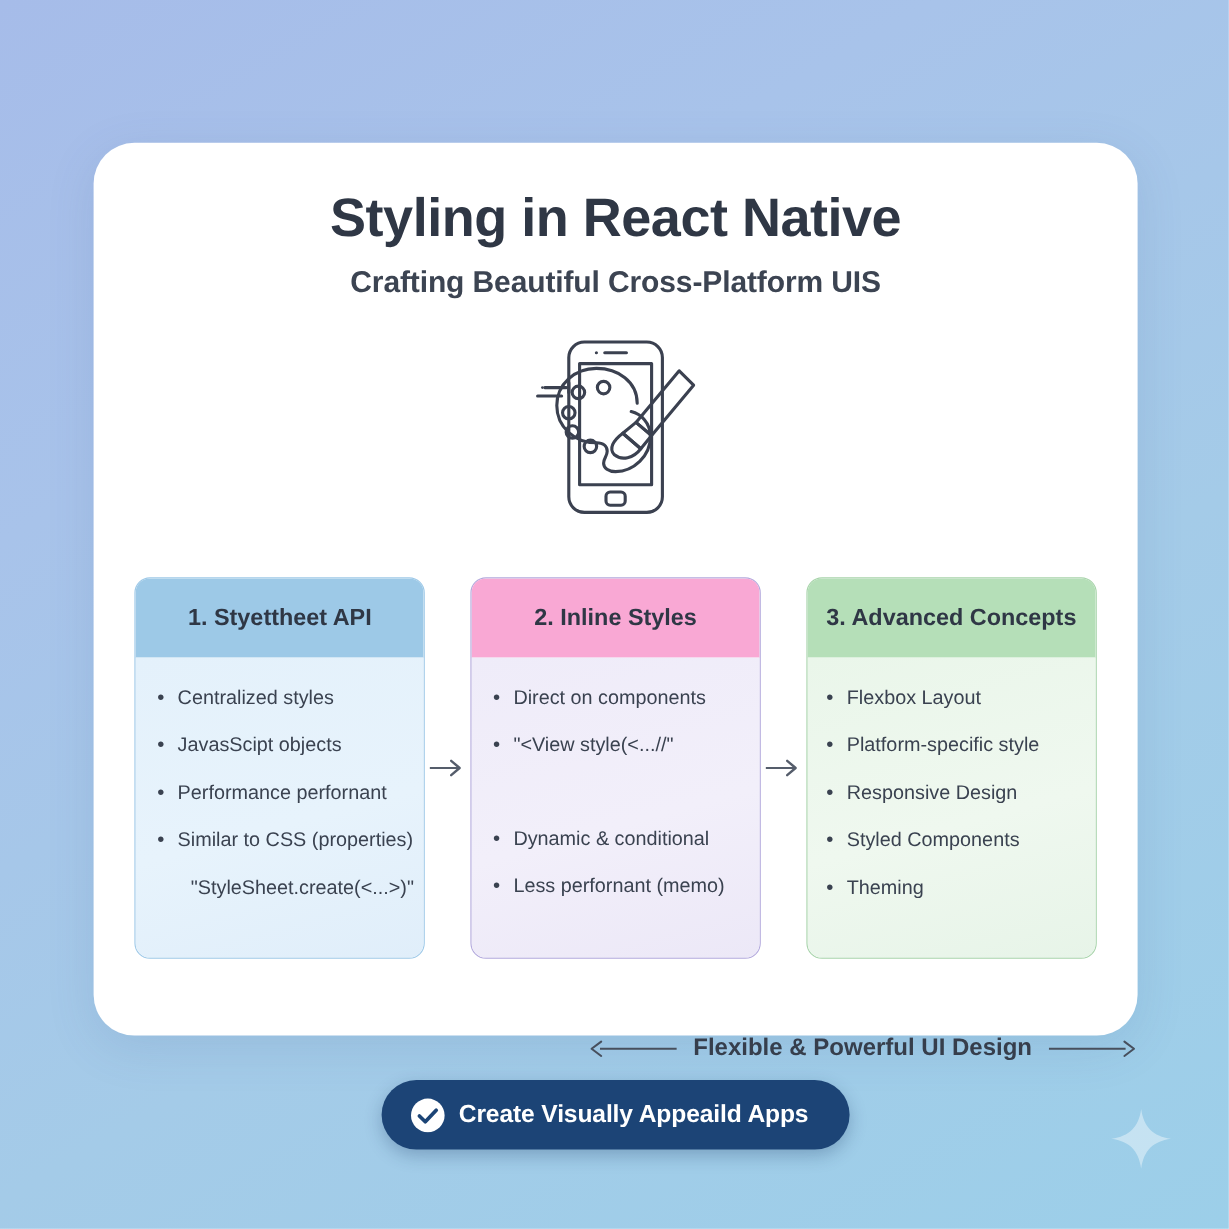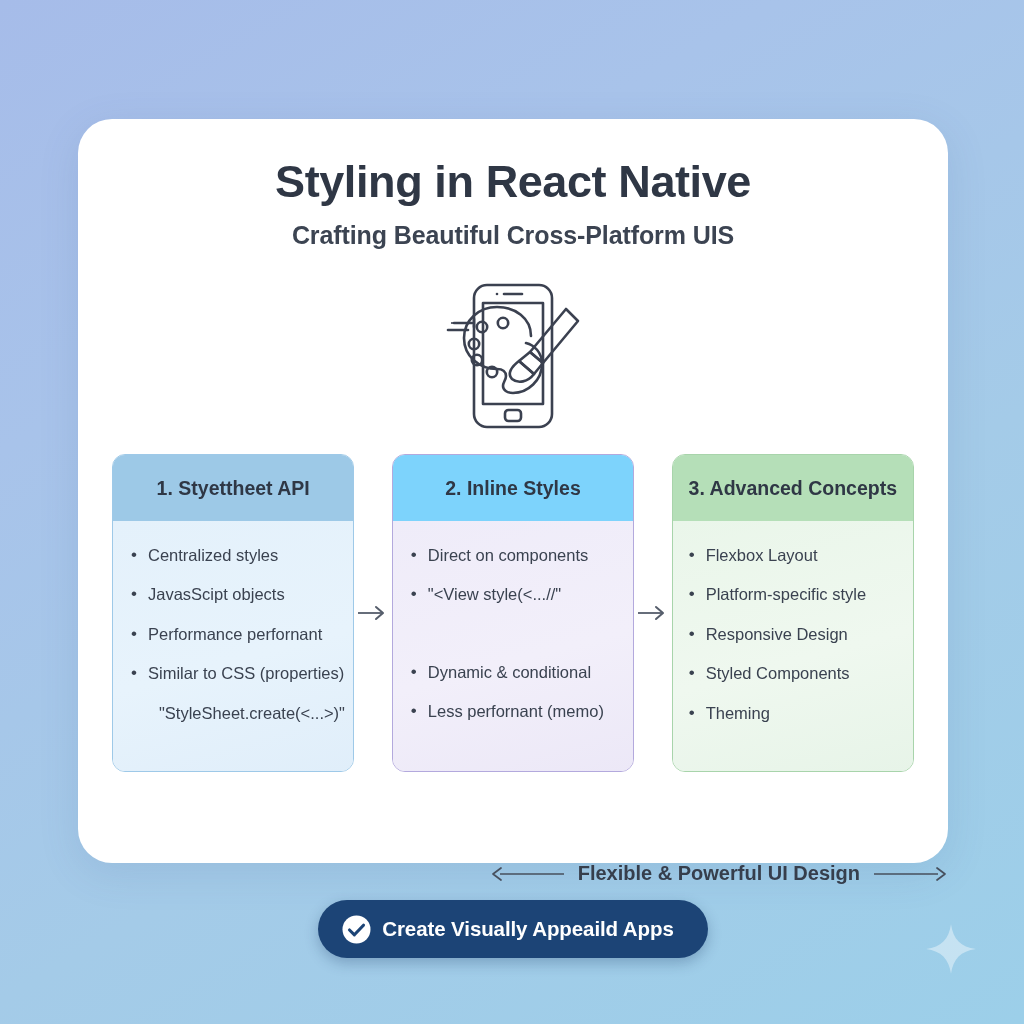--- a/index.html
+++ b/index.html
@@ -65,21 +65,21 @@
     justify-content: center;
     align-items: center;
     margin-top: 26px;
     height: 160px;
   }
 
   
   .columns {
     position: absolute;
     left: 34px;
-    top: 335px;
+    top: 362px;
     width: 802px;
     display: flex;
     align-items: flex-start;
   }
 
   .card {
     width: 246px;
     border-radius: 13px;
     overflow: hidden;
     border: 1.3px solid #cfd8e6;
@@ -131,21 +131,21 @@
   .bullet-list li.plain::before { content: ""; }
   .bullet-list li.spacer-after { margin-bottom: 56px; }
 
   
   .card-1 { border-color: #9ec9e8; }
   .card-1 .card-head { background: #9dc9e7; }
   .card-1 .card-body { background: linear-gradient(165deg, #e4f1fb 0%, #e7f3fc 55%, #e0eefa 100%); }
 
   
   .card-2 { border-color: #b3a9dd; }
-  .card-2 .card-head { background: #7dd3fc; }
+  .card-2 .card-head { background: #f9a8d4; }
   .card-2 .card-body { background: linear-gradient(165deg, #efecf9 0%, #f2effa 55%, #ece8f7 100%); }
 
   
   .card-3 { border-color: #a8d4ab; }
   .card-3 .card-head { background: #b5dfb8; }
   .card-3 .card-body { background: linear-gradient(165deg, #eaf6ea 0%, #eff8ef 55%, #e7f4e8 100%); }
   .card-3 .card-body { padding-left: 16px; }
 
   
   .connector {

